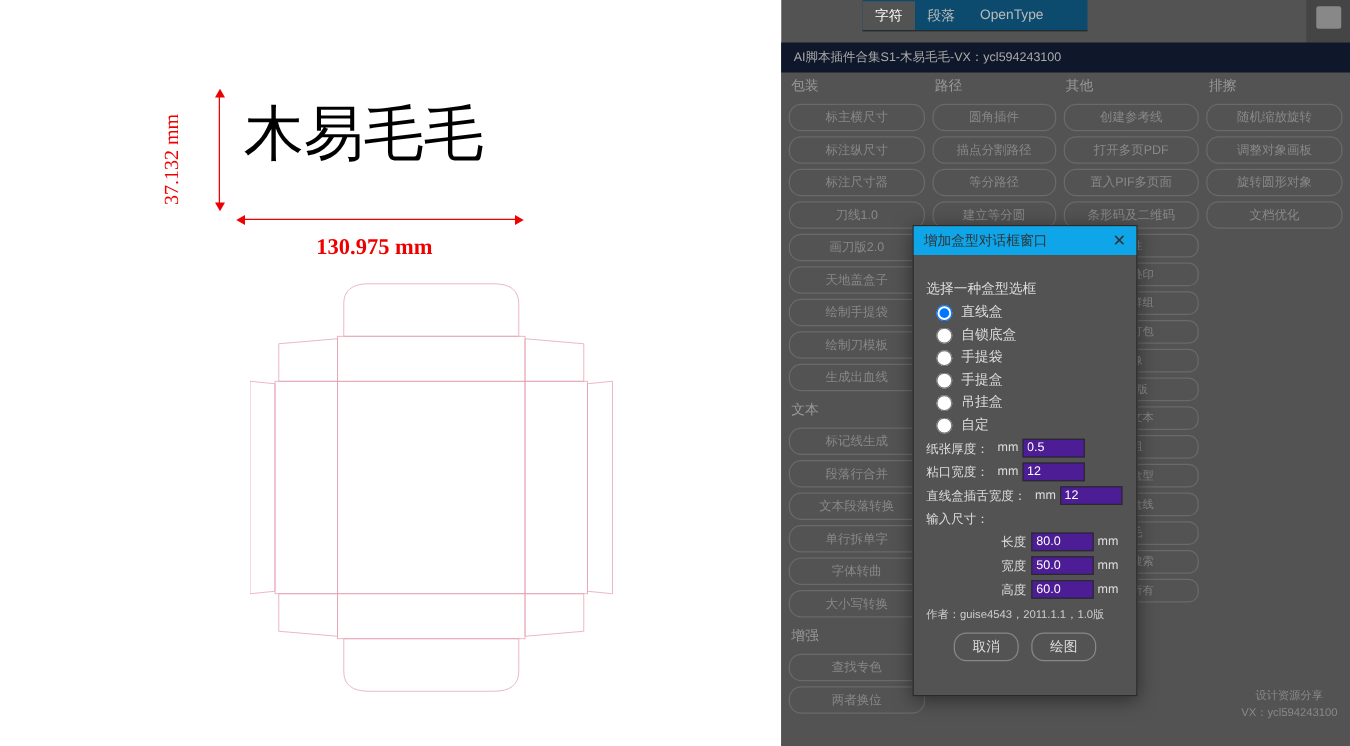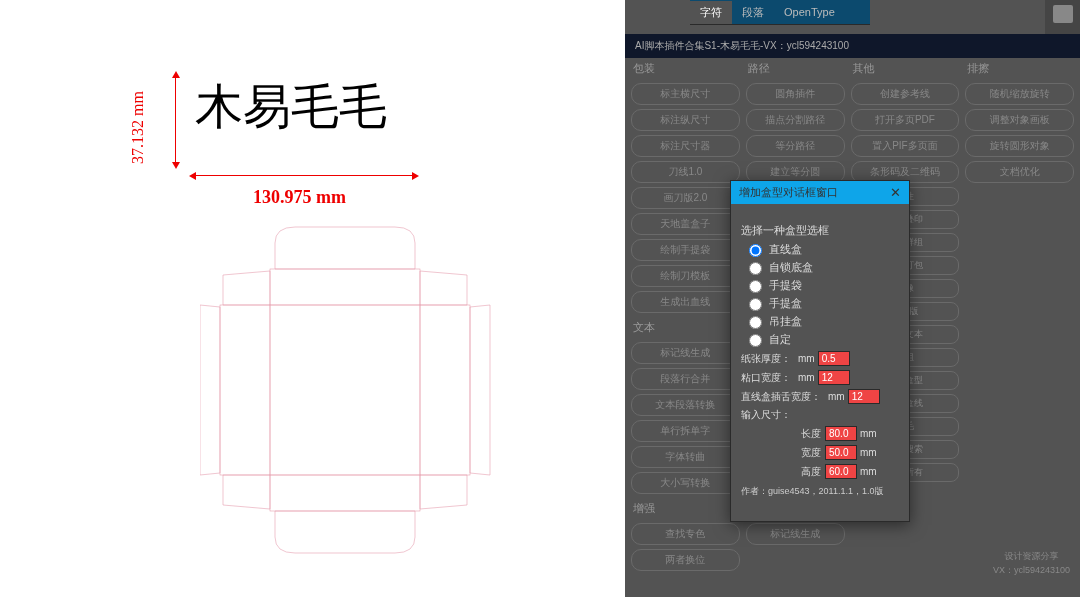--- a/index.html
+++ b/index.html
@@ -274,22 +274,22 @@
       font-size: 10px;
       color: #ddd;
     }
     .modal-field-label {
       text-align: right;
       margin-right: 4px;
     }
     .modal-field-label.w1 { width: 80px; }
     .modal-field-unit { margin: 0 3px; }
     .modal-input {
-      width: 32px;
-      background: #ef4444;
+      width: 50px;
+      background: #4c1d95;
       border: 1px solid #2a2a2a;
       color: #fff;
       font-size: 10px;
       padding: 1px 3px;
     }
     .modal-author {
       font-size: 9px;
       color: #ccc;
       margin: 6px 0 4px;
     }
@@ -490,14 +490,18 @@
       <input class="modal-input" value="50.0" style="">
       <span class="modal-field-unit">mm</span>
     </div>
     <div class="modal-field">
       <span class="modal-field-label w1">高度</span>
       <input class="modal-input" value="60.0" style="">
       <span class="modal-field-unit">mm</span>
     </div>
 
     <div class="modal-author">作者：guise4543，2011.1.1，1.0版</div>
+    <div class="modal-buttons">
+      <button class="modal-btn">取消</button>
+      <button class="modal-btn">绘图</button>
+    </div>
   </div>
 </div>
 
 </body></html>

